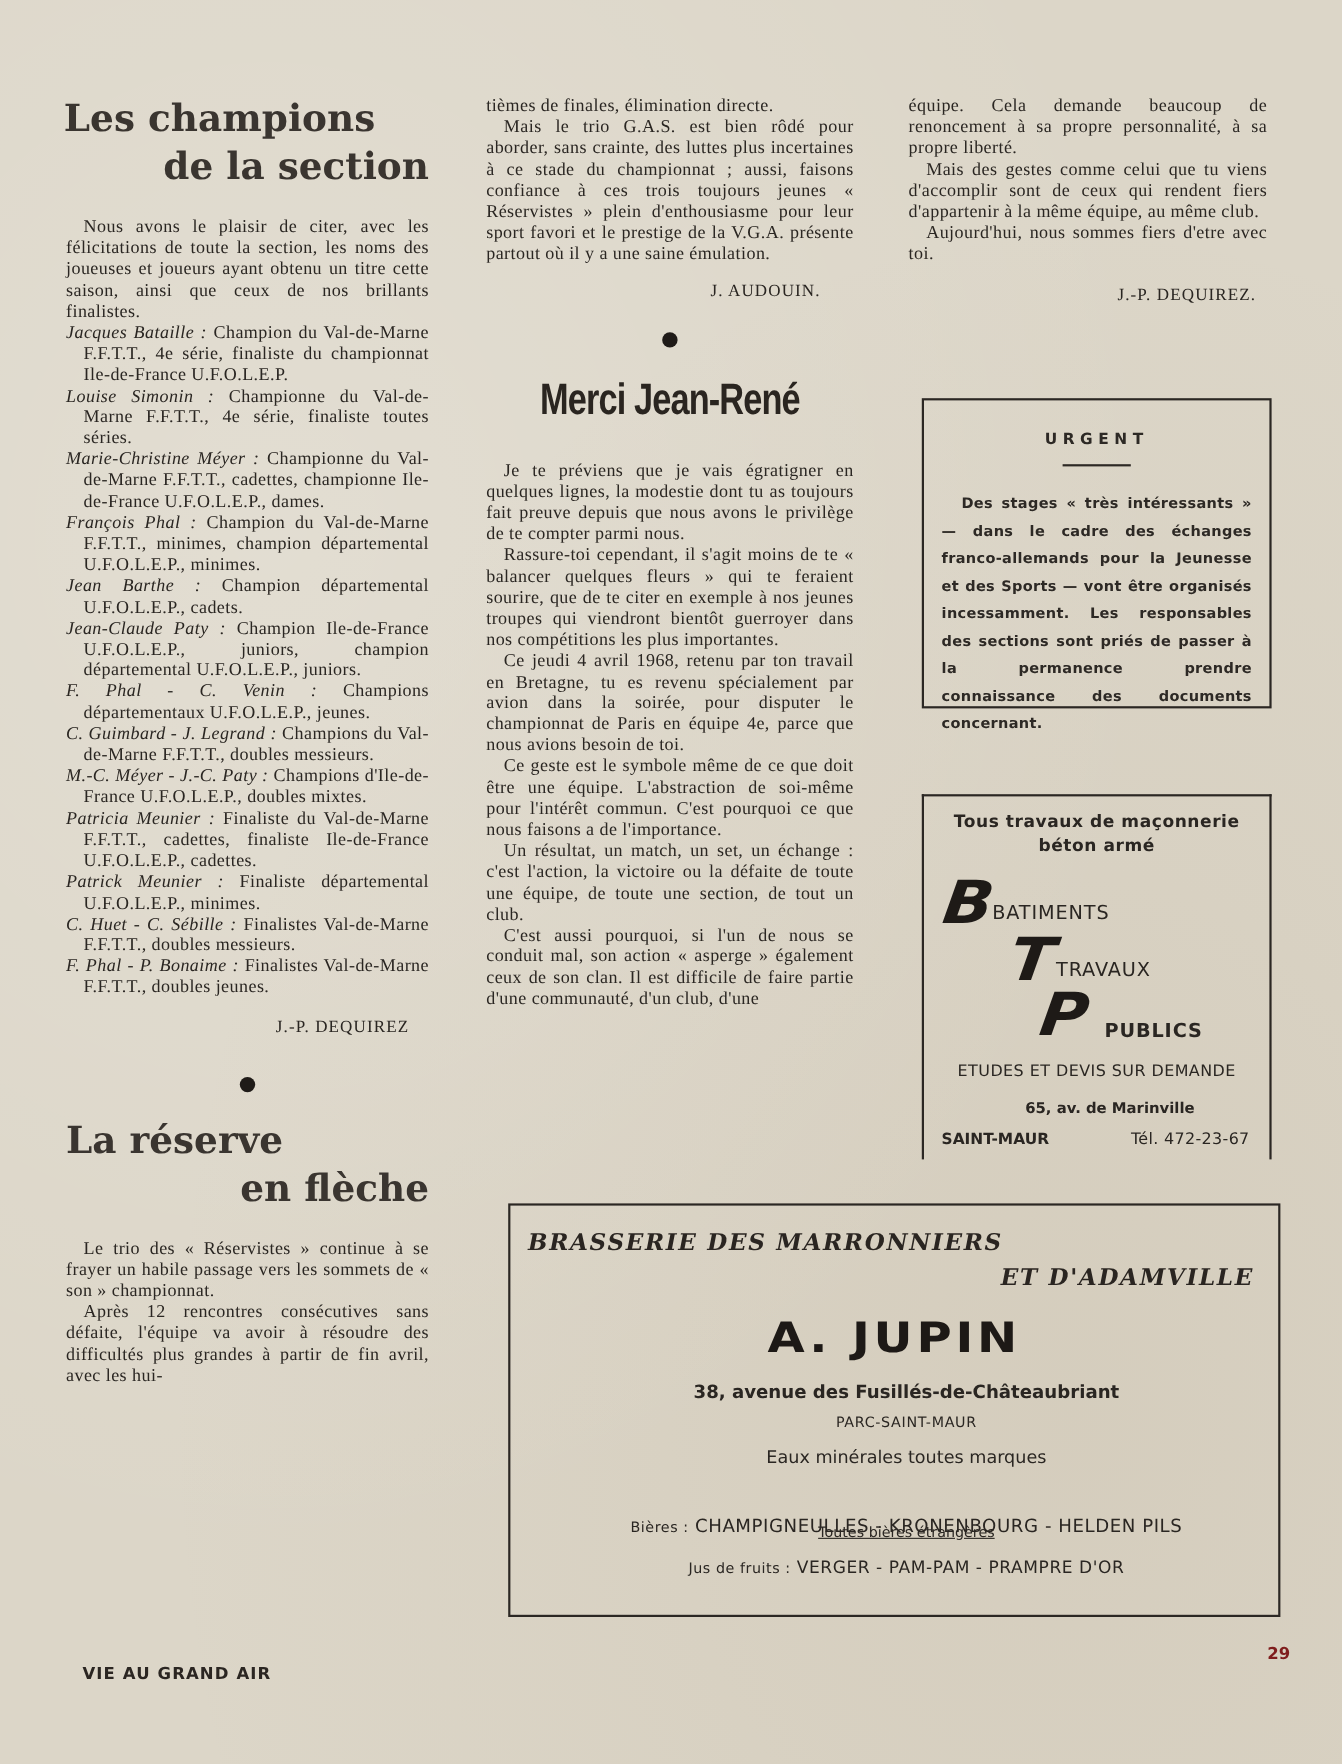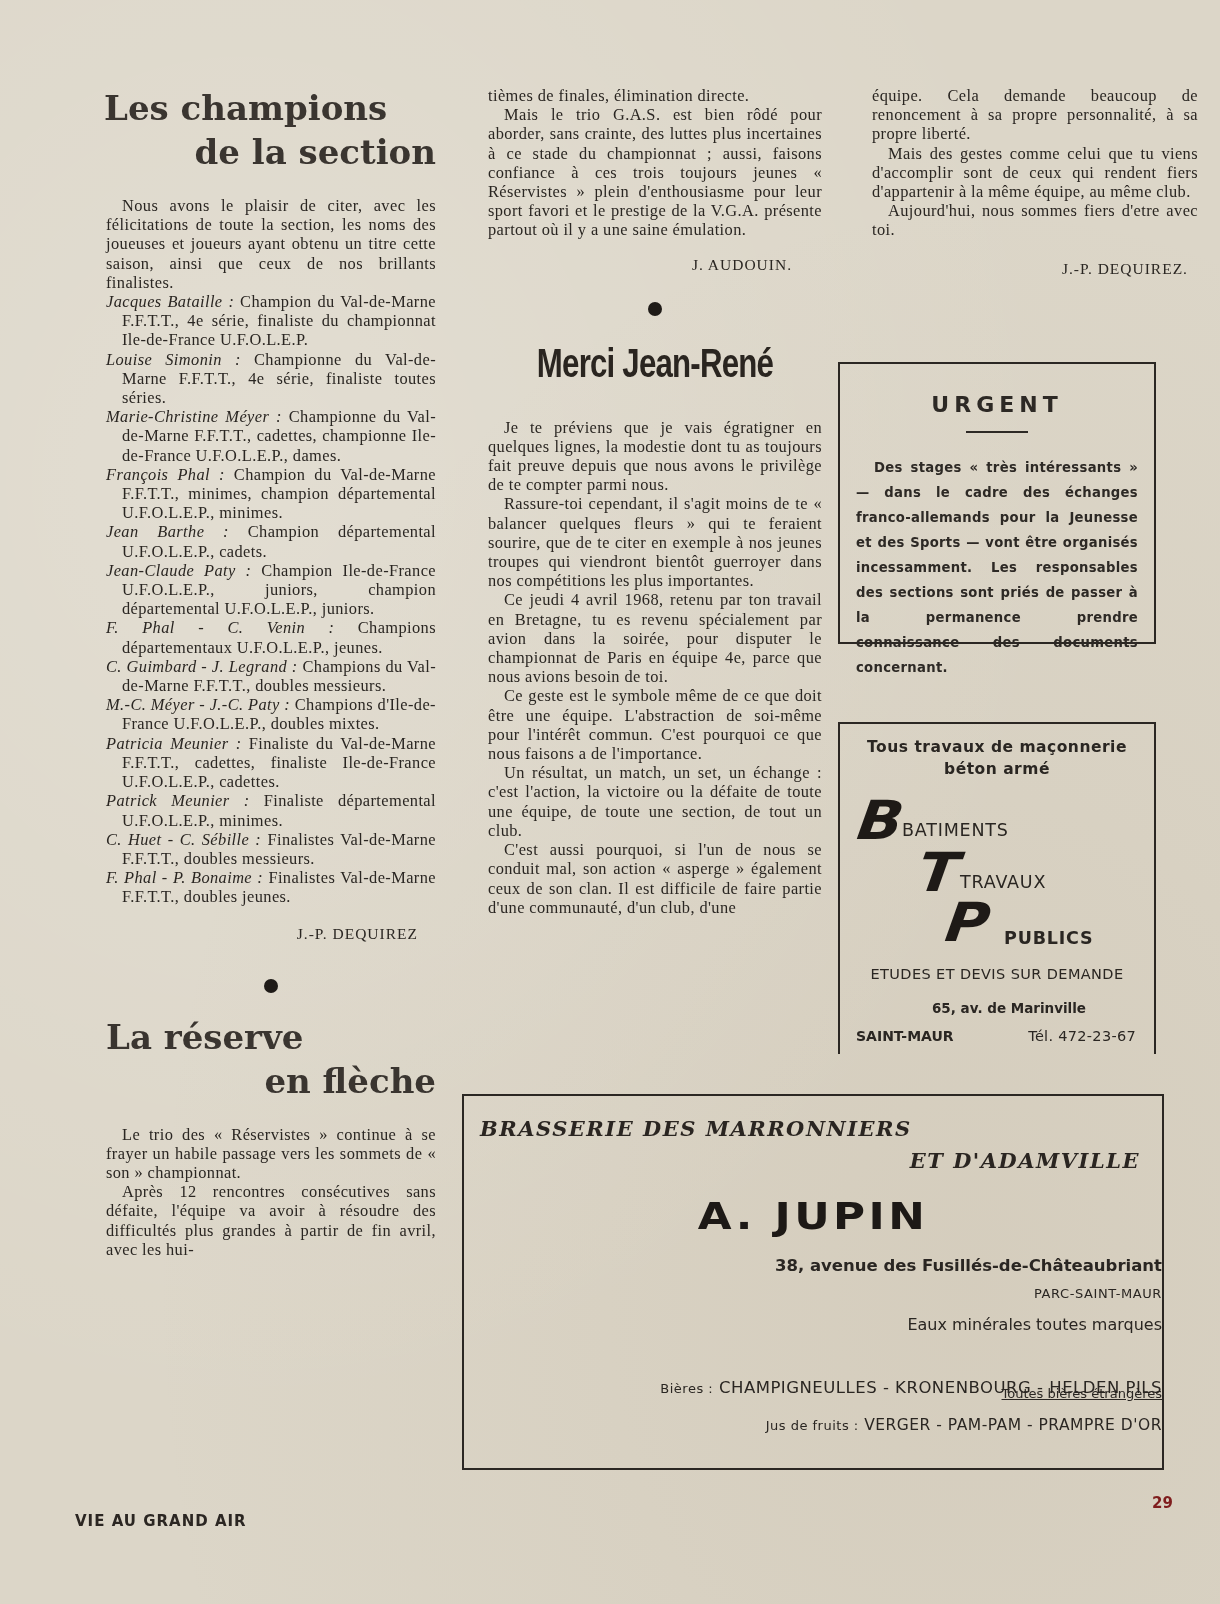--- a/index.html
+++ b/index.html
@@ -6,21 +6,21 @@
     body {
       width: 1220px; height: 1604px; overflow: hidden;
       background: #dcd6c8;
       background-image:
         radial-gradient(ellipse at 20% 30%, rgba(255,255,255,0.18), transparent 60%),
         radial-gradient(ellipse at 80% 80%, rgba(160,140,110,0.12), transparent 60%);
       color: #2a2622;
       font-family: "DejaVu Serif", "Liberation Serif", serif;
       position: relative;
     }
-    .col { position: absolute; margin-left: 46px; }
+    .col { position: absolute; }
     .col-left { left: 60px; top: 86px; width: 330px; }
     .col-mid { left: 442px; top: 86px; width: 334px; }
     .col-right { left: 826px; top: 86px; width: 326px; }
 
     .headline {
       font-family: "DejaVu Serif", serif;
       font-weight: bold;
       font-size: 34px;
       line-height: 44px;
       color: #3a3530;
@@ -66,21 +66,21 @@
     }
 
     .box {
       position: absolute;
       border: 2px solid #2b2723;
       border-left-width: 2px;
     }
     .urgent-box { left: 838px; top: 362px; width: 314px; height: 278px; }
     .urgent-title {
       font-family: "DejaVu Sans", sans-serif; font-weight: bold;
-      text-align: center; font-size: 22px; letter-spacing: 5px;
+      text-align: center; font-size: 14px; letter-spacing: 5px;
       margin-top: 28px; color: #2d2925;
     }
     .urgent-rule { width: 62px; height: 2px; background: #2d2925; margin: 14px auto 0; }
     .urgent-text {
       font-family: "DejaVu Sans", sans-serif; font-weight: bold;
       font-size: 13.2px; line-height: 25px; text-align: justify;
       margin: 22px 16px 0 16px; text-indent: 18px; color: #2d2925;
       letter-spacing: 0.3px;
     }
 
@@ -111,21 +111,21 @@
       position: absolute; right: 22px; top: 52px;
       font-family: "DejaVu Serif", serif; font-style: italic; font-weight: bold;
       font-size: 21px; letter-spacing: 1.5px; color: #2a2521;
     }
     .bras-name {
       position: absolute; left: 0; right: 0; top: 98px; text-align: center;
       font-family: "DejaVu Sans", sans-serif; font-weight: bold;
       font-size: 38px; letter-spacing: 3px; color: #1d1916;
       transform: scaleX(1.15);
     }
-    .bras-line { position: absolute; left: 0; right: 0; text-align: right; font-family: "DejaVu Sans", sans-serif; padding-left: 22px; }
+    .bras-line { position: absolute; left: 0; right: 0; text-align: center; font-family: "DejaVu Sans", sans-serif; padding-left: 22px; }
     .bras-addr { top: 160px; font-weight: bold; font-size: 16.5px; }
     .bras-city { top: 190px; font-size: 13px; letter-spacing: 0.6px; }
     .bras-eaux { top: 219px; font-size: 16px; }
     .bras-bieres { top: 258px; font-size: 16.5px; letter-spacing: 0.5px; margin-top: 24px; }
     .bras-bieres .small, .bras-jus .small { font-size: 13px; }
     .bras-etr { top: 290px; font-size: 13px; text-decoration: underline; }
     .bras-jus { top: 320px; font-size: 15.5px; letter-spacing: 0.5px; }
 
     .footer-mag {
       position: absolute; left: 75px; top: 1512px;

